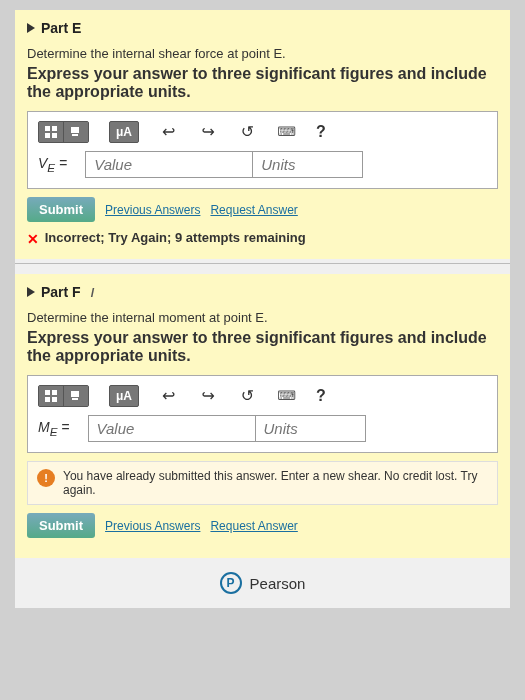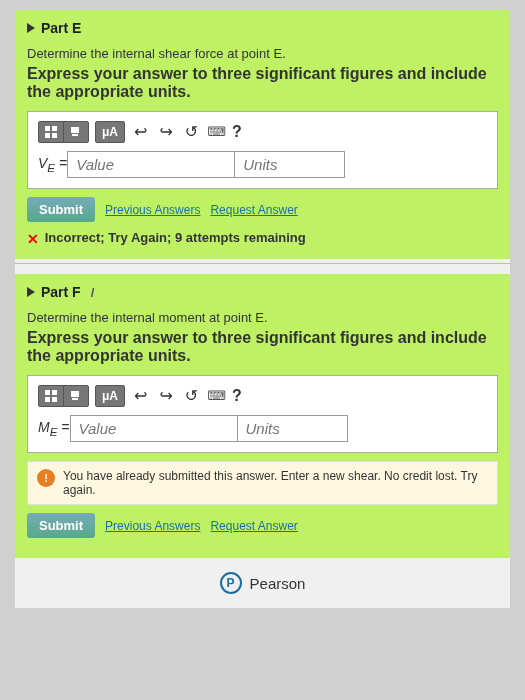--- a/index.html
+++ b/index.html
@@ -12,21 +12,21 @@
       justify-content: center;
       align-items: flex-start;
     }
     .page-container {
       background: #f0f0f0;
       width: 495px;
       margin: 10px 15px;
       padding: 0;
     }
     .section {
-      background: #bef264;
+      background: #fef9c3;
       padding: 10px 12px 12px 12px;
       margin-bottom: 4px;
     }
     .part-header {
       display: flex;
       align-items: center;
       gap: 6px;
       font-weight: bold;
       font-size: 14px;
       margin-bottom: 10px;
@@ -62,21 +62,21 @@
     }
     .input-box-container {
       background: white;
       border: 1px solid #aaa;
       padding: 8px 10px 10px 10px;
       margin-bottom: 8px;
     }
     .toolbar {
       display: flex;
       align-items: center;
-      gap: 6px;
+      gap: 20px;
       margin-bottom: 8px;
     }
     .toolbar-btn-group {
       display: flex;
       border: 1px solid #555;
       background: #888;
       overflow: hidden;
       border-radius: 2px;
     }
     .toolbar-btn {
@@ -120,21 +120,21 @@
     }
     .answer-row {
       display: flex;
       align-items: center;
       gap: 0;
     }
     .var-label {
       font-size: 14px;
       font-style: italic;
       color: #333;
-      margin-right: 0;
+      margin-right: 18px;
       white-space: nowrap;
     }
     .value-input {
       border: 1px solid #999;
       padding: 4px 8px;
       font-size: 15px;
       font-style: italic;
       color: #aaa;
       width: 168px;
       outline: none;

